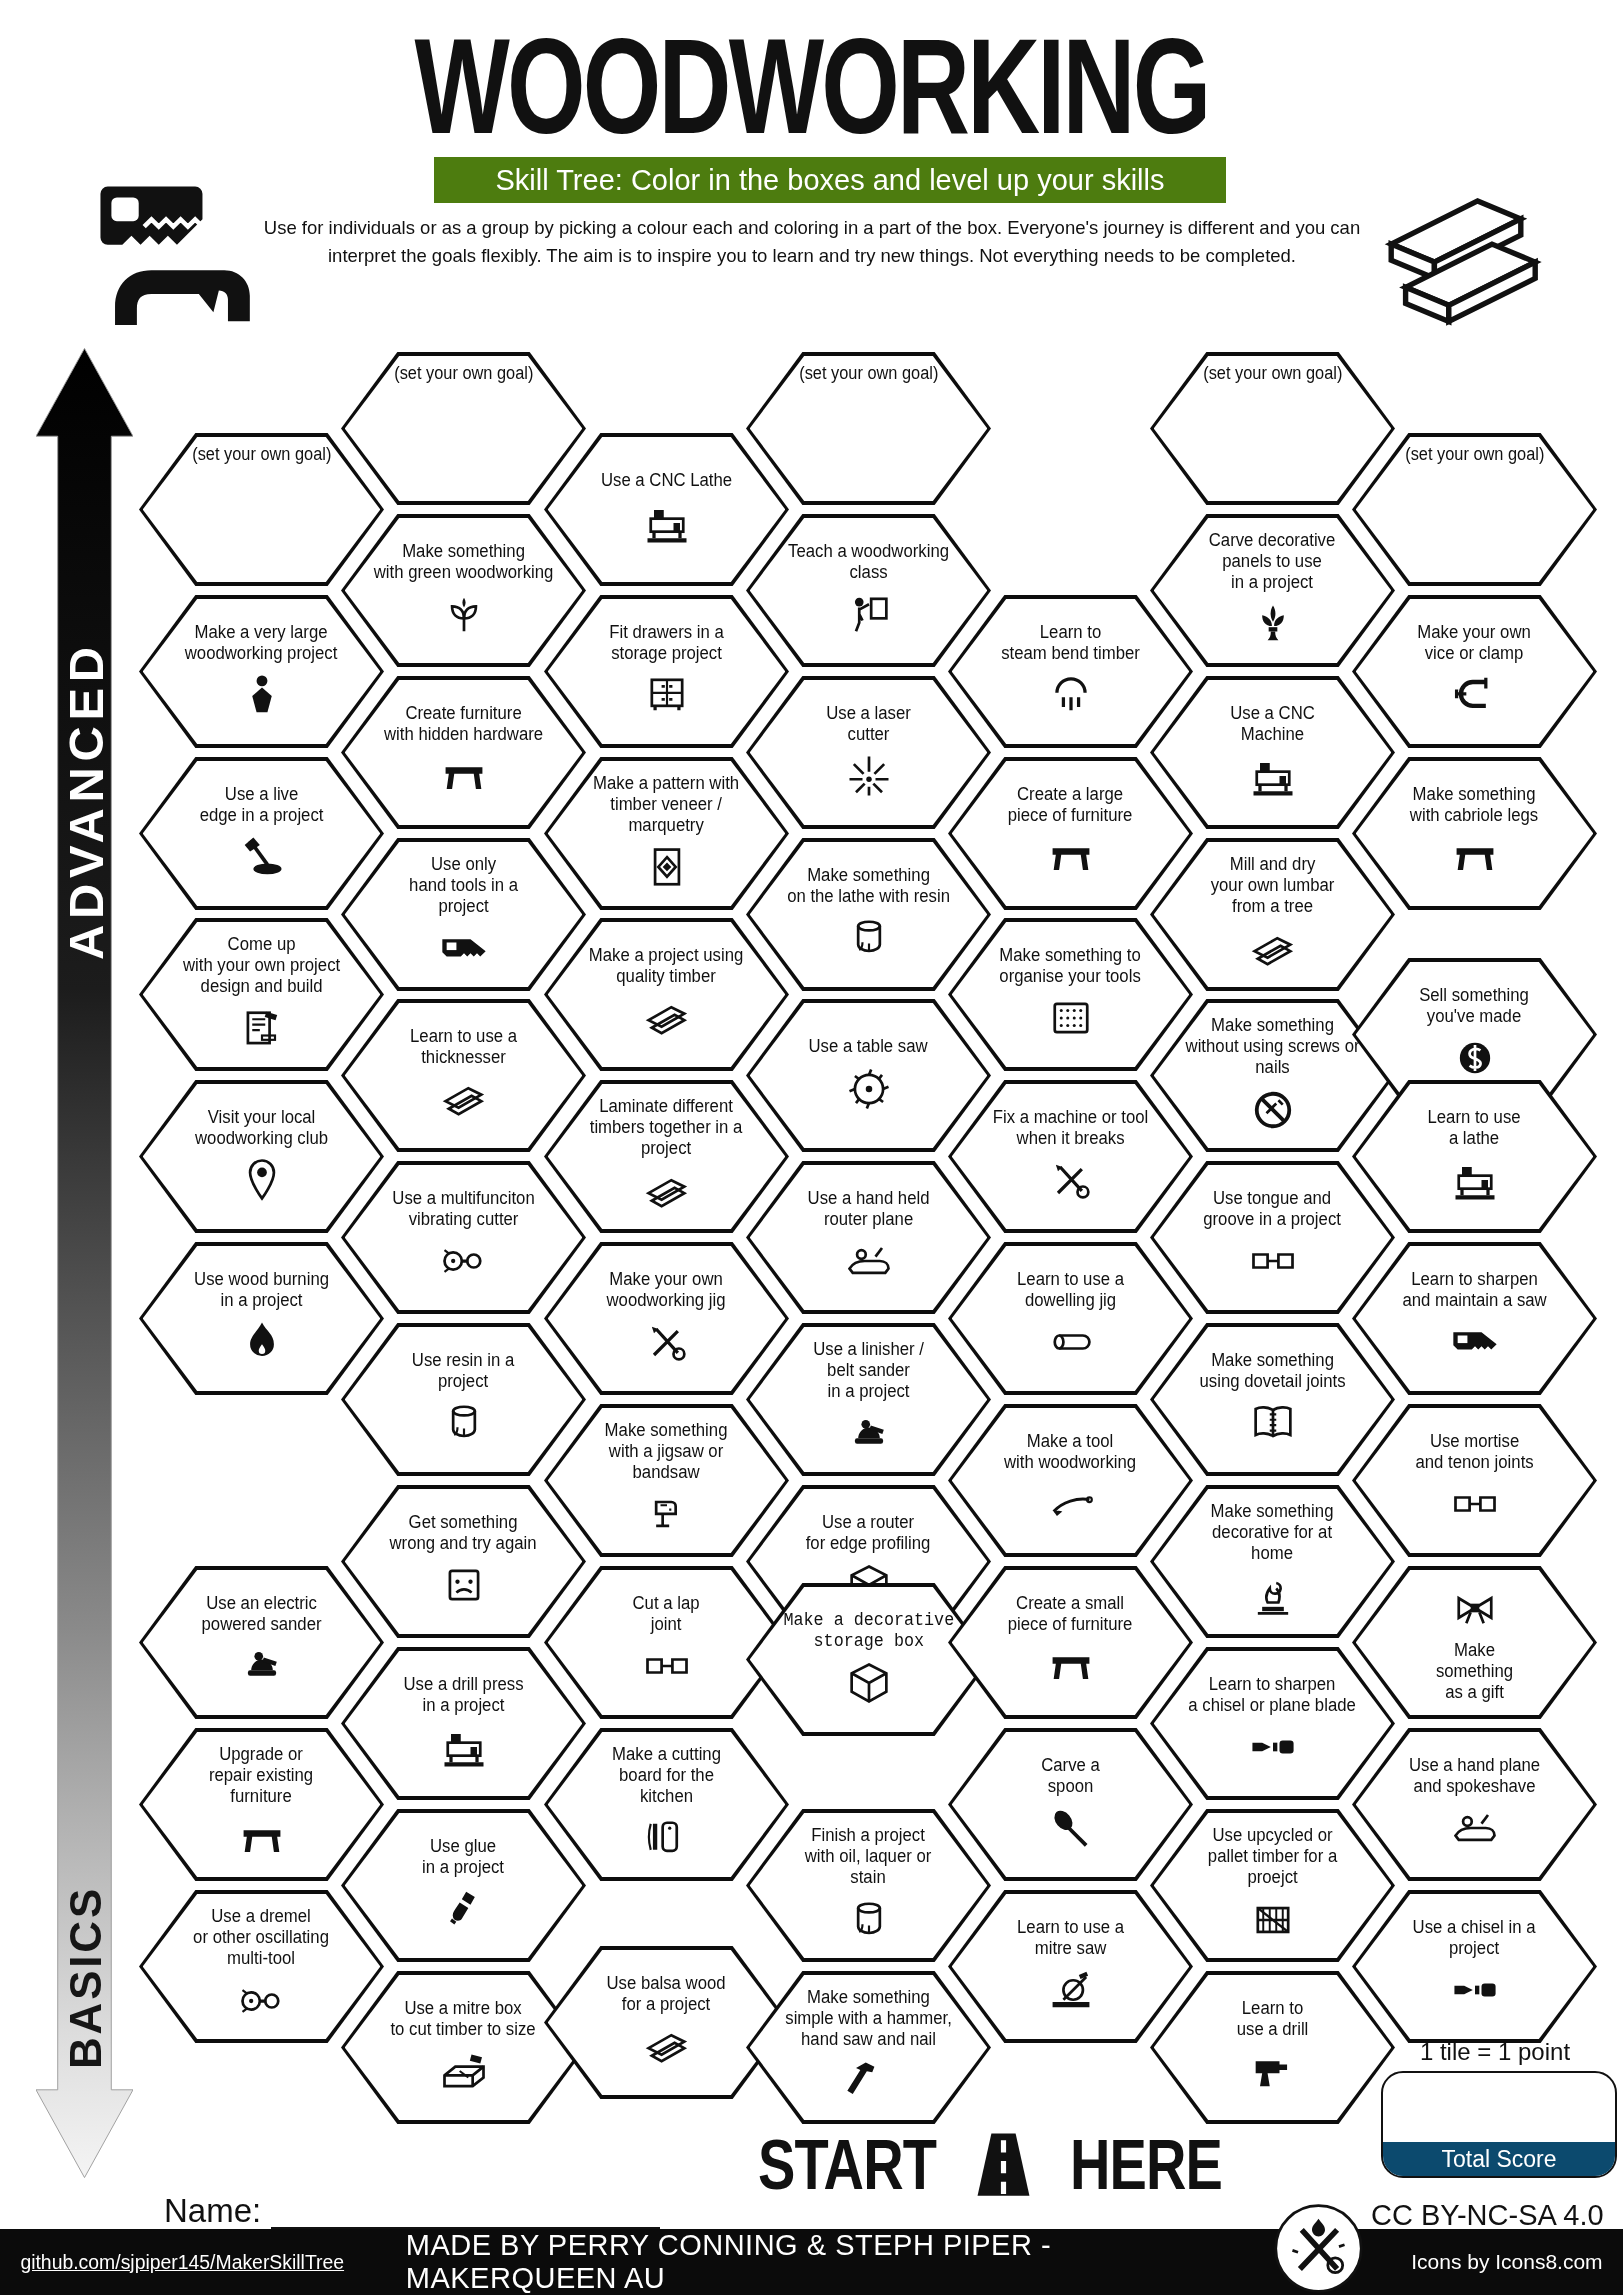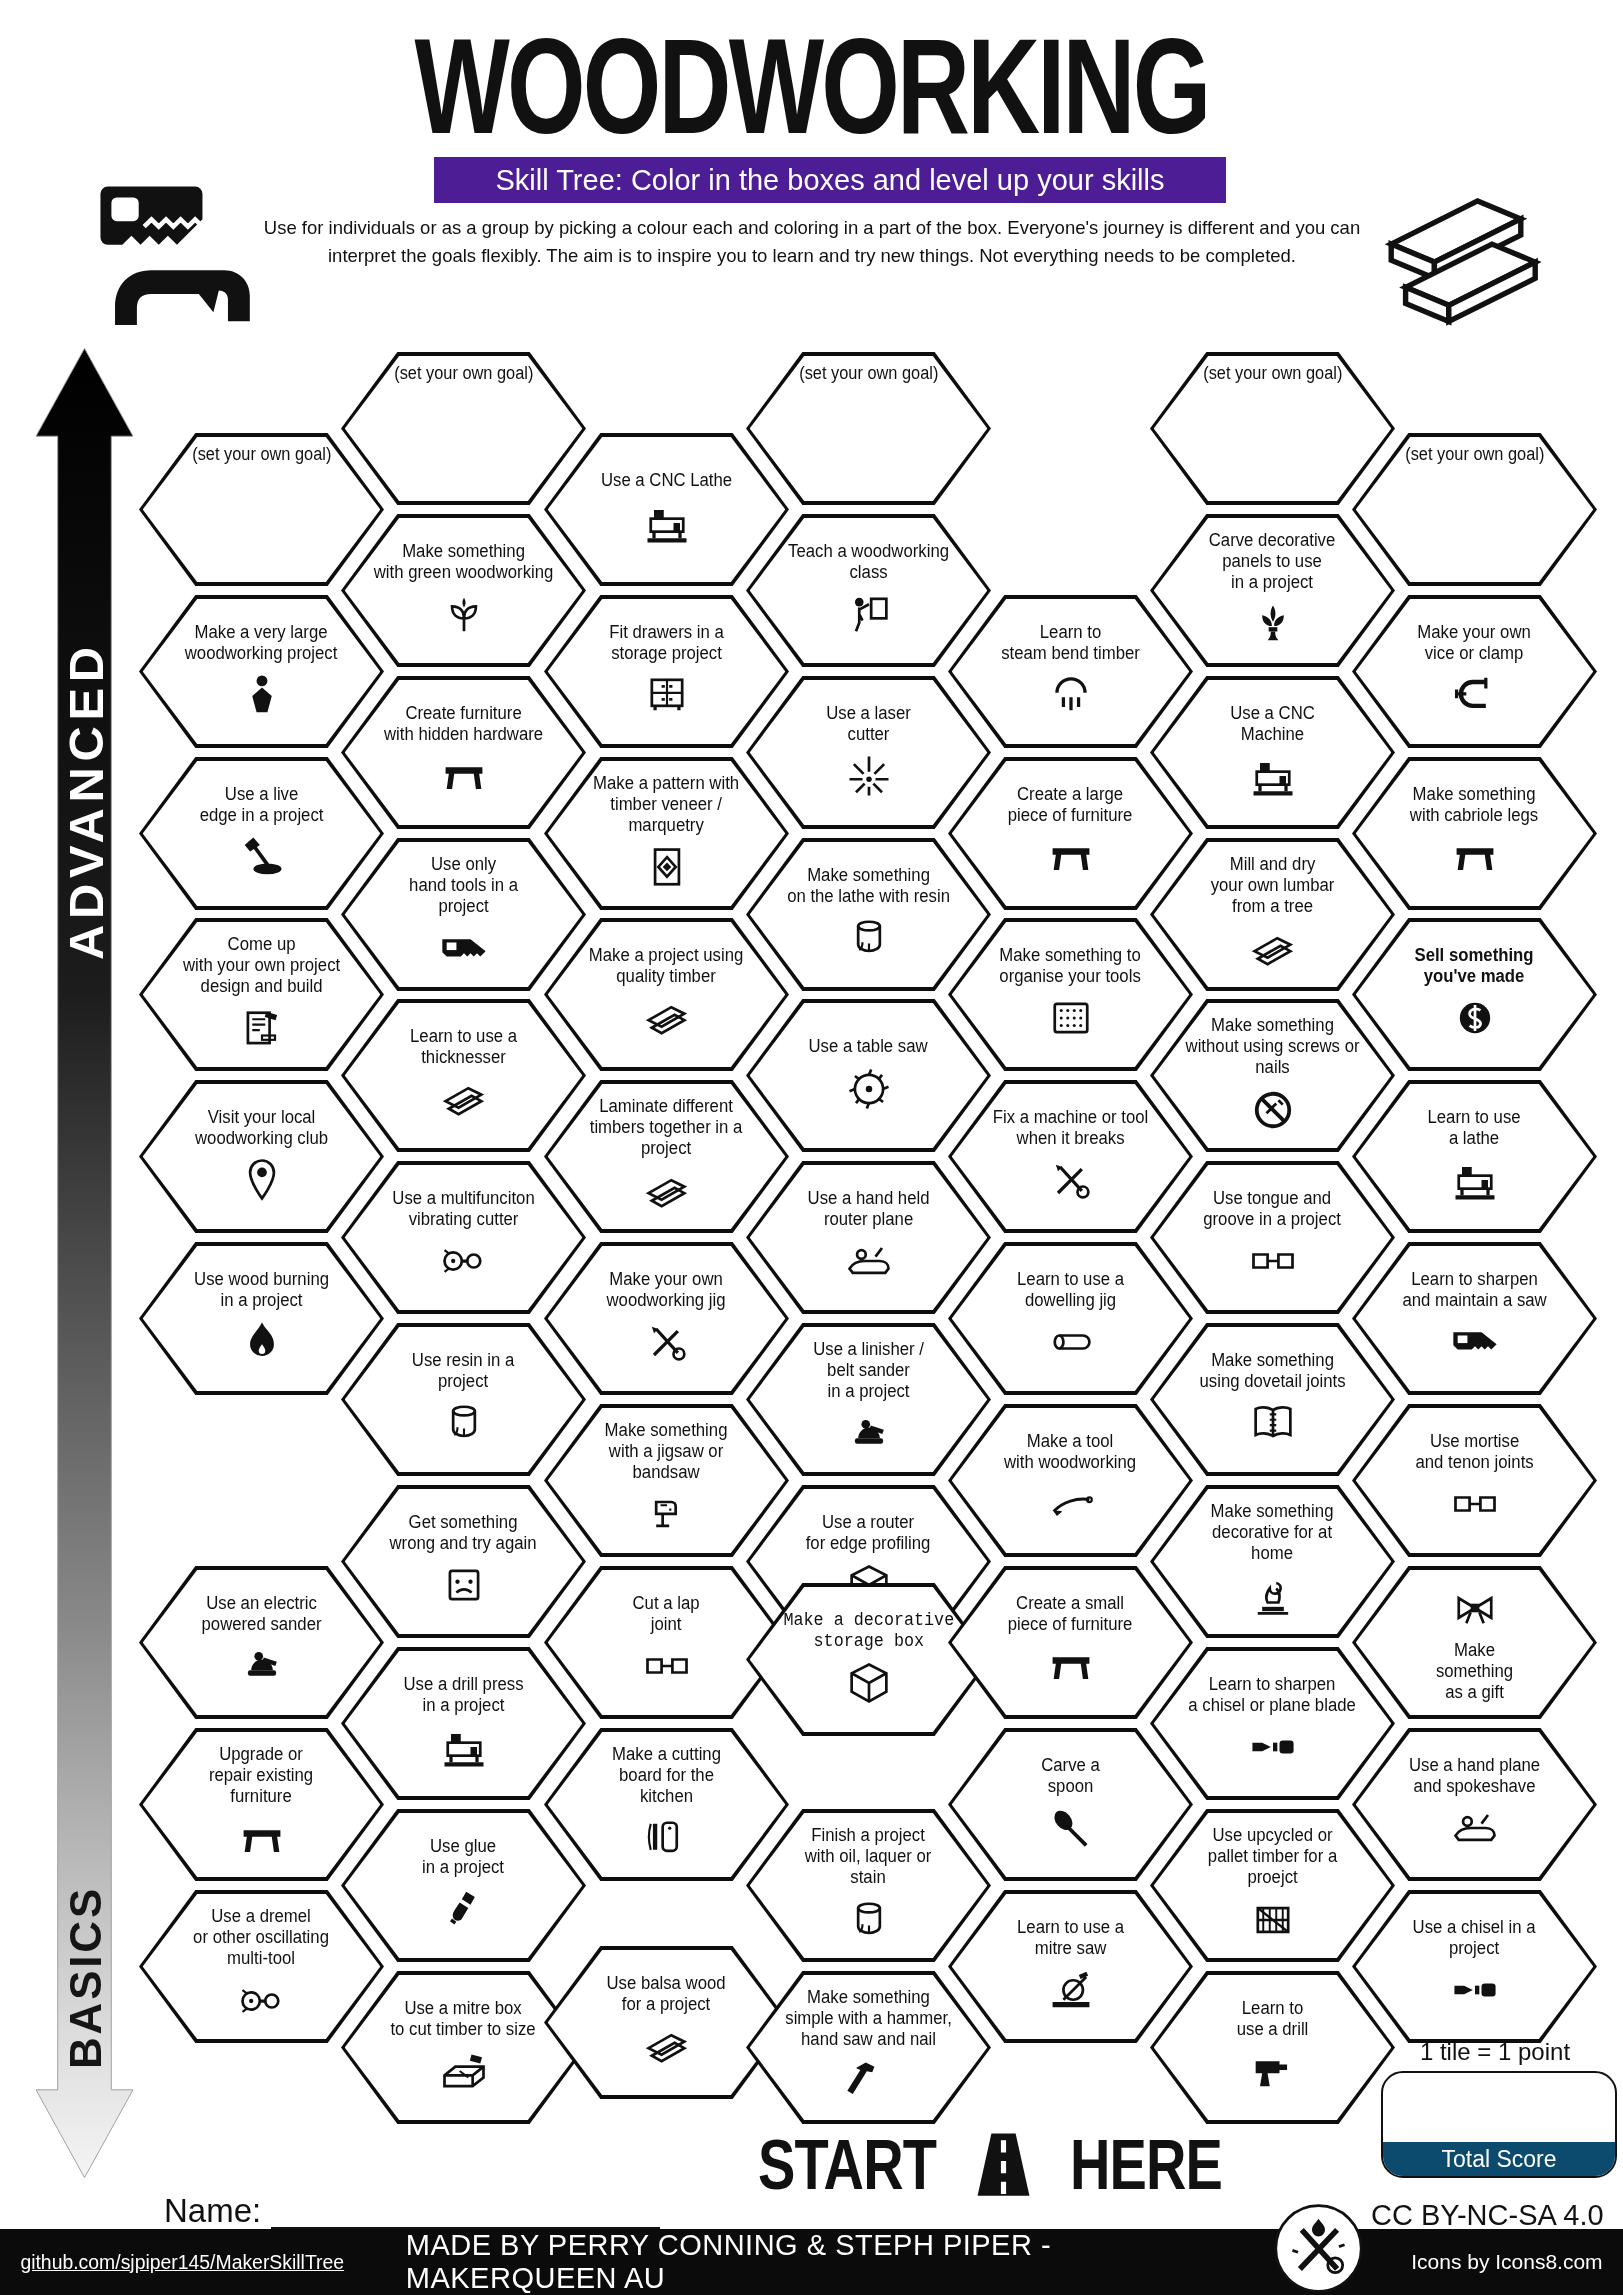--- a/index.html
+++ b/index.html
@@ -5,21 +5,21 @@
   html,body{margin:0;padding:0;}
   body{
     position:relative;width:1623px;height:2295px;background:#ffffff;
     font-family:"Liberation Sans", sans-serif;color:#111;overflow:hidden;
   }
   .abs{position:absolute;}
   
   #title{top:19.4px;left:0;width:100%;text-align:center;font-weight:800;
     font-size:101px;letter-spacing:-2.8px;line-height:1;}
   #title span{display:inline-block;transform:scaleY(1.34);transform-origin:top center;}
-  #subtitle-bar{left:434px;top:157px;width:792px;height:46px;background:#4c1d95;
+  #subtitle-bar{left:434px;top:157px;width:792px;height:46px;background:#4d7c0f;
     color:#fff;display:flex;align-items:center;justify-content:center;font-size:29px;}
   #intro{top:214px;left:118px;width:1388px;text-align:center;font-size:18.5px;line-height:1.5;white-space:pre-line;}
   
   #level-arrow{left:36px;top:347px;}
   .vtext{display:flex;align-items:center;justify-content:center;
     writing-mode:vertical-rl;transform:rotate(180deg);font-weight:700;}
   #advanced-label{left:40px;top:440px;width:91px;height:722px;color:#fff;font-size:49px;letter-spacing:5.6px;}
   #basics-label{left:40px;top:1855px;width:91px;height:245px;color:#161616;font-size:44px;letter-spacing:2.8px;}
   
   .hex{position:absolute;width:245px;height:153px;background:#0d0d0d;
@@ -967,21 +967,21 @@
     <div class="hex" style="left: 1352px; top: 757px;">
       <div class="hex-in"></div>
       <div class="hex-content">
         <div class="hex-label">Make something
 with cabriole legs</div>
         <svg class="hex-icon" viewBox="0 0 48 48">
           <use href="#sym-table"></use>
         </svg>
       </div>
     </div>
-    <div class="hex" style="left: 1352px; top: 918px; font-weight: bold;">
+    <div class="hex" style="left: 1352px; top: 958px;">
       <div class="hex-in"></div>
       <div class="hex-content">
         <div class="hex-label">Sell something
 you've made</div>
         <svg class="hex-icon" viewBox="0 0 48 48">
           <use href="#sym-coin"></use>
         </svg>
       </div>
     </div>
     <div class="hex" style="left: 1352px; top: 1080px;">

